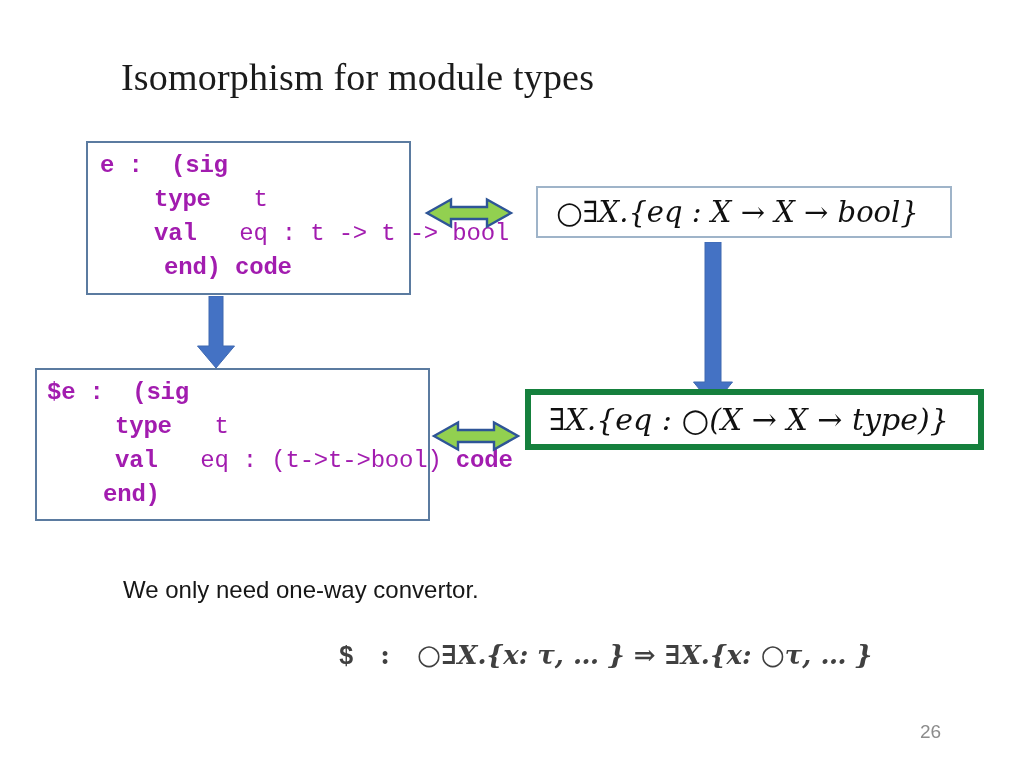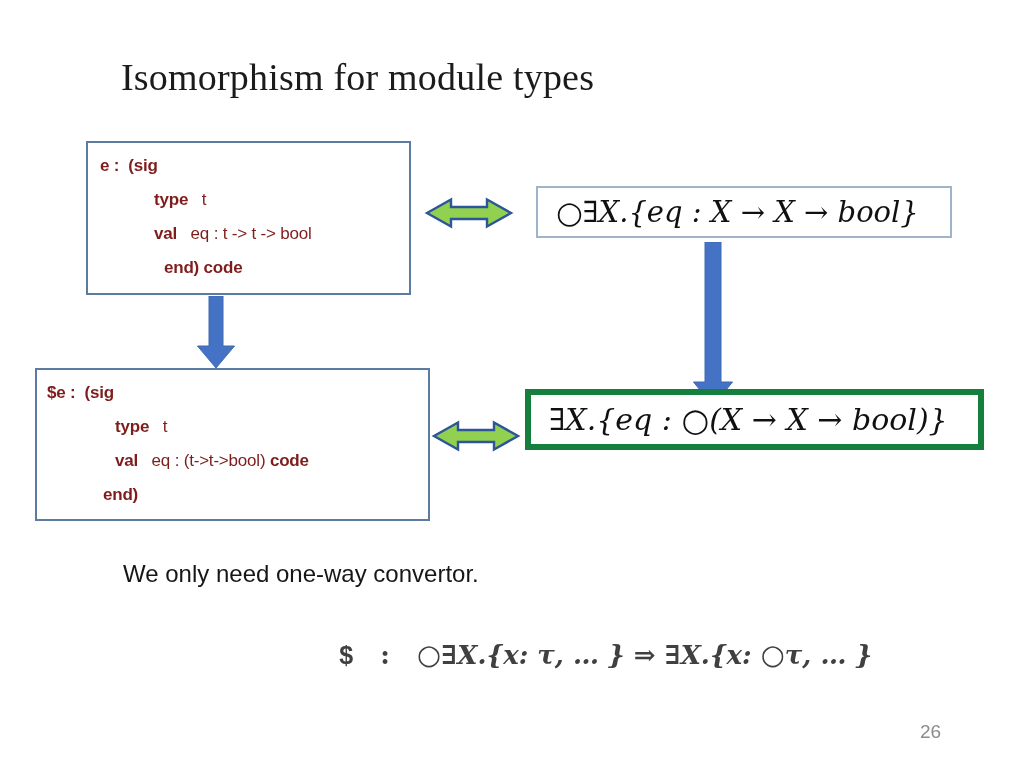--- a/index.html
+++ b/index.html
@@ -1,41 +1,41 @@
 <!DOCTYPE html>
 <html><head>
 <meta charset="utf-8">
 <style>
   html,body{margin:0;padding:0;background:#fff;}
   .slide{position:relative;width:1024px;height:768px;background:#ffffff;overflow:hidden;
          font-family:"Liberation Sans",sans-serif;}
   .title{position:absolute;left:85px;top:55px;font-family:"Liberation Serif",serif;
          font-size:38px;color:#1b1b1b;letter-spacing:.2px;margin-left:36px;}
-  .codebox{position:absolute;border:2px solid #5B7BA0;background:#fff;color:#7f1d1d;
-           font-size:17px;line-height:34px;letter-spacing:-0.2px;}
+  .codebox{position:absolute;border:2px solid #5B7BA0;background:#fff;color:#a21caf;
+           font-size:24px;line-height:34px;letter-spacing:-0.2px;font-family:Liberation Mono, monospace;}
   .codebox .ln{white-space:pre;}
   .b{font-weight:bold;}
   #box-e{left:86px;top:141px;width:321px;height:144px;padding-top:6px;}
   #box-e .l1{padding-left:12px;}
   #box-e .l2,#box-e .l3{padding-left:66px;}
   #box-e .l4{padding-left:76px;}
   #box-se{left:35px;top:368px;width:391px;height:143px;padding-top:6px;}
   #box-se .l1{padding-left:10px;}
   #box-se .l2,#box-se .l3{padding-left:78px;}
   #box-se .l4{padding-left:66px;}
   .formulabox{position:absolute;display:flex;align-items:center;white-space:pre;
               font-family:"DejaVu Serif",serif;color:#101010;background:#fff;}
   #formula-top{left:536px;top:186px;width:394px;height:48px;border:2px solid #9FB4C9;
                font-size:29px;padding-left:18px;}
   #formula-bottom{left:525px;top:389px;width:429px;height:49px;border:6px solid #15803d;
                   font-size:30px;padding-left:18px;}
   .it{font-style:italic;}
   .circ{font-style:normal;font-size:1.06em;}
   .note{position:absolute;font-size:24px;color:#161616;white-space:pre;}
-  #note1{left:123px;top:560px;}
+  #note1{left:123px;top:576px;}
   #note2{left:123px;top:667px;}
   #conv{position:absolute;left:303px;top:608px;font-family:"DejaVu Serif",serif;
         font-size:26px;color:#404040;white-space:pre;font-weight:bold;}
   #conv .dollar{font-family:"Liberation Sans",sans-serif;font-size:25px;font-style:normal;}
   #conv .plain{font-style:normal;}
   .pagenum{position:absolute;left:920px;top:721px;font-size:19px;color:#8C8C8C;}
   .arrow{position:absolute;line-height:0;}
 </style>
 </head>
 <body>
@@ -80,21 +80,21 @@
     <div class="ln l4"><span class="b">end)</span></div>
   </div>
 
   <div class="arrow" style="left:431px;top:419px;">
     <svg width="90" height="34" viewBox="0 0 90 34">
       <polygon points="3,17 27,3.5 27,11 63,11 63,3.5 87,17 63,30.5 63,23 27,23 27,30.5" fill="#92D050" stroke="#2E5597" stroke-width="2.4"></polygon>
     </svg>
   </div>
 
   <div class="formulabox" id="formula-bottom">
-    <span class="it">∃X.{eq : </span><span class="circ">○</span><span class="it">(X → X → bool)}</span>
+    <span class="it">∃X.{eq : </span><span class="circ">○</span><span class="it">(X → X → type)}</span>
   </div>
 
   <div class="note" id="note1">We only need one-way convertor.</div>
 
   <div id="conv">
     <span class="dollar">$</span><span class="plain">   :   </span><span class="circ">○</span><span class="it">∃X.{x: τ, … } ⇒ ∃X.{x: </span><span class="circ">○</span><span class="it">τ, … }</span>
   </div>
 
 
   <div class="pagenum">26</div>

